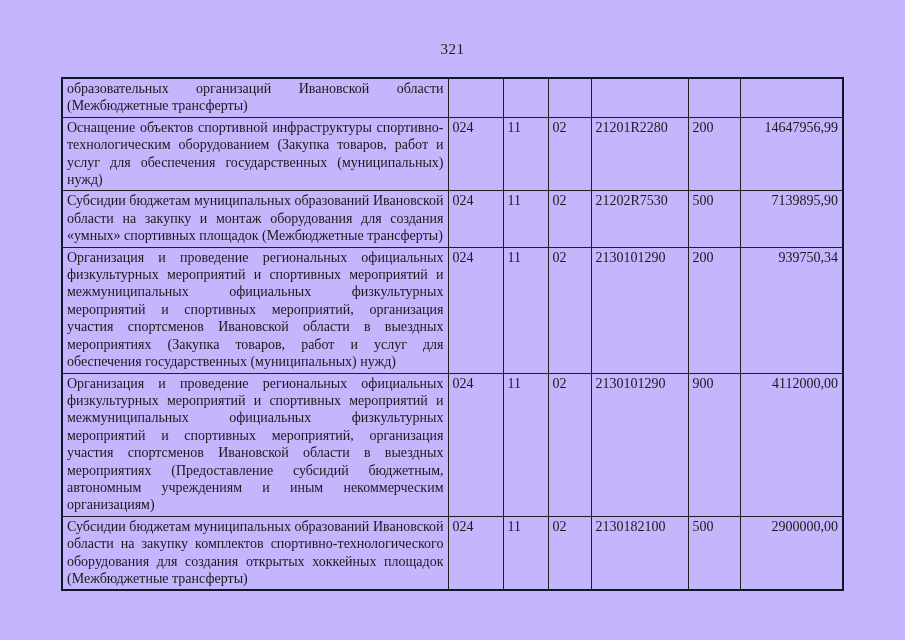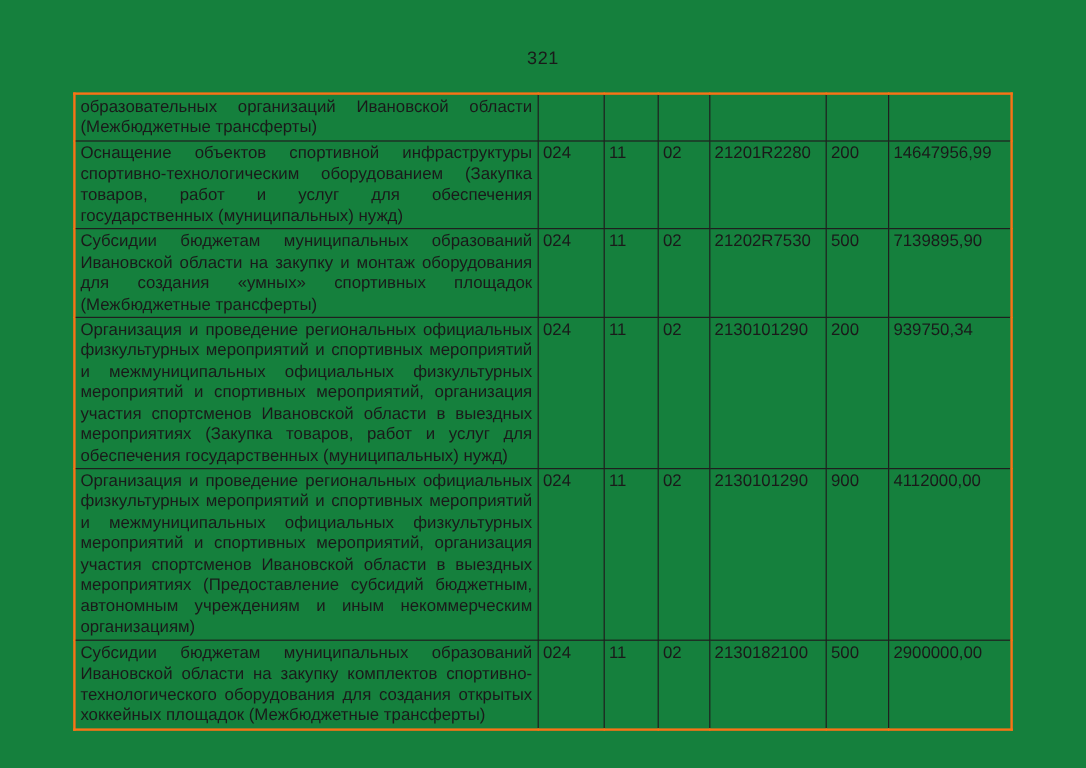--- a/index.html
+++ b/index.html
@@ -4,38 +4,38 @@
 <style>
   html, body {
     margin: 0;
     padding: 0;
     background: #ffffff;
   }
   .page {
     position: relative;
     width: 905px;
     height: 640px;
-    background: #15803d;
-    font-family: Liberation Sans, sans-serif;
+    background: #c4b5fd;
+    font-family: Liberation Serif, serif;
     color: #1a1a1a;
     overflow: hidden;
   }
   .page-number {
     padding-top: 41px;
     text-align: center;
     font-size: 15px;
     line-height: 16px;
     letter-spacing: 0.5px;
   }
   table.budget {
     width: 781px;
     margin: 20px auto 0 auto;
     border-collapse: collapse;
     table-layout: fixed;
-    border: 2px solid #f97316;
+    border: 2px solid #0f172a;
   }
   table.budget td {
     border: 1.4px solid #1f1f1f;
     vertical-align: top;
     font-size: 14px;
     line-height: 17.4px;
     padding: 1px 4px 2px 4px;
     overflow: hidden;
   }
   td.desc {
@@ -43,21 +43,21 @@
     text-justify: inter-word;
     padding-left: 5px;
     padding-right: 5px;
   }
   td.code {
     text-align: left;
     padding-left: 1px;
     padding-right: 1px;
   }
   td.amount {
-    text-align: left;
+    text-align: right;
     padding-right: 9px;
   }
 </style>
 </head>
 <body>
 
 <div class="page">
 
   <div class="page-number">321</div>
 

